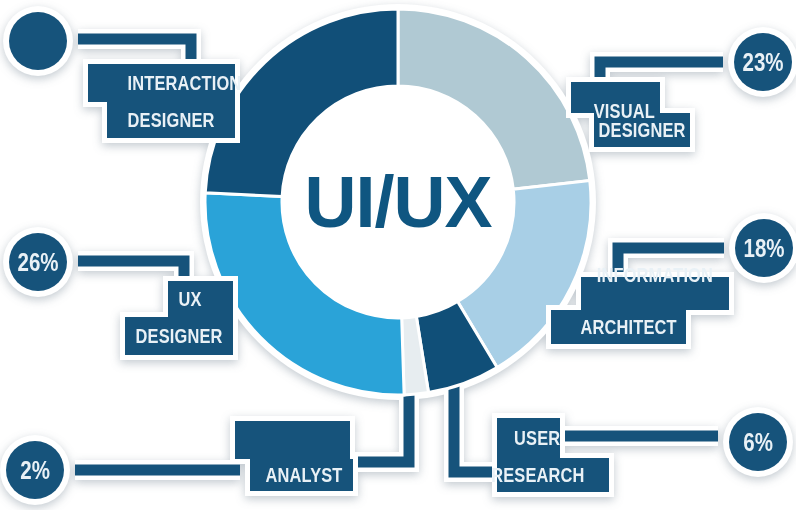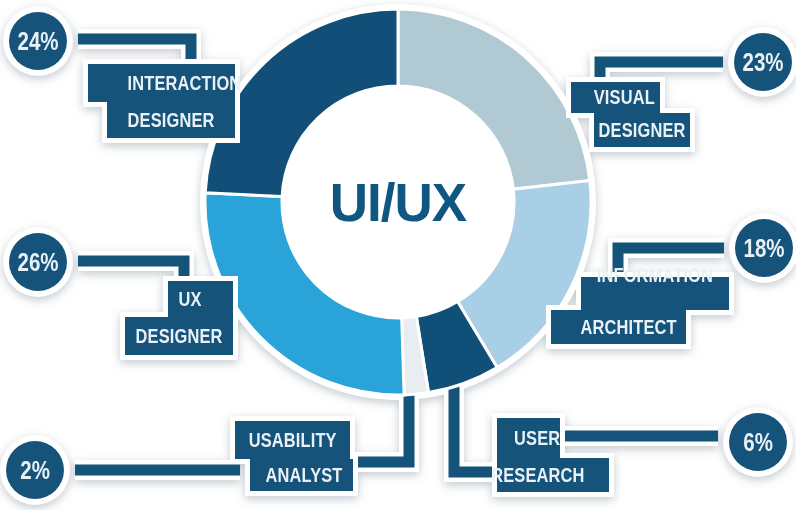--- a/index.html
+++ b/index.html
@@ -16,21 +16,21 @@
     letter-spacing:0.2px;
   }
   .cond{display:inline-block;transform:scaleX(0.82);transform-origin:center;}
   .pct{
     position:absolute;width:58px;height:58px;display:flex;align-items:center;
     justify-content:center;color:#e9f1f6;font-weight:bold;font-size:25px;
   }
   .center-label{
     position:absolute;left:288px;top:165px;width:220px;height:74px;
     display:flex;align-items:center;justify-content:center;
-    color:#0f5681;font-weight:bold;font-size:53px;letter-spacing:-1px;
+    color:#0f5681;font-weight:bold;font-size:72px;letter-spacing:-1px;
     text-shadow:0 0 4px #fff;
   }
 </style>
 </head>
 <body>
 
 <div class="stage">
 
   <svg id="chart" width="796" height="510" viewBox="0 0 796 510">
       <polyline points="78,39 191,39 191,72" fill="none" stroke="#ffffff" stroke-width="20"></polyline>
@@ -94,25 +94,22 @@
       <circle cx="35" cy="470" r="29" fill="#16537b"></circle>
       <circle cx="758" cy="442" r="29" fill="#16537b"></circle>
     </svg>
 
   <div class="lbl" style="left:100px;top:64px;width:169px;height:38px">
     <span class="cond">INTERACTION</span>
     </div>
   <div class="lbl" style="left:107px;top:102px;width:128px;height:36px">
     <span class="cond">DESIGNER</span>
     </div>
-  <div class="pct" style="left:9px;top:12px">
-    <span class="cond">24%</span>
-    </div>
 
-  <div class="lbl" style="left:571px;top:82px;width:106px;height:31px">
+  <div class="lbl" style="left:571px;top:96px;width:106px;height:31px">
     <span class="cond">VISUAL</span>
     </div>
   <div class="lbl" style="left:594px;top:113px;width:96px;height:34px">
     <span class="cond">DESIGNER</span>
     </div>
   <div class="pct" style="left:734px;top:33px">
     <span class="cond">23%</span>
     </div>
 
   <div class="lbl" style="left:168px;top:281px;width:44px;height:36px">
@@ -128,23 +125,20 @@
   <div class="lbl" style="left:581px;top:259px;width:148px;height:33px">
     <span class="cond">INFORMATION</span>
     </div>
   <div class="lbl" style="left:551px;top:310px;width:155px;height:34px">
     <span class="cond">ARCHITECT</span>
     </div>
   <div class="pct" style="left:735px;top:219px">
     <span class="cond">18%</span>
     </div>
 
-  <div class="lbl" style="left:235px;top:421px;width:115px;height:38px">
-    <span class="cond">USABILITY</span>
-    </div>
   <div class="lbl" style="left:250px;top:459px;width:109px;height:32px">
     <span class="cond">ANALYST</span>
     </div>
   <div class="pct" style="left:6px;top:441px">
     <span class="cond">2%</span>
     </div>
 
   <div class="lbl" style="left:497px;top:418px;width:80px;height:40px">
     <span class="cond">USER</span>
     </div>

